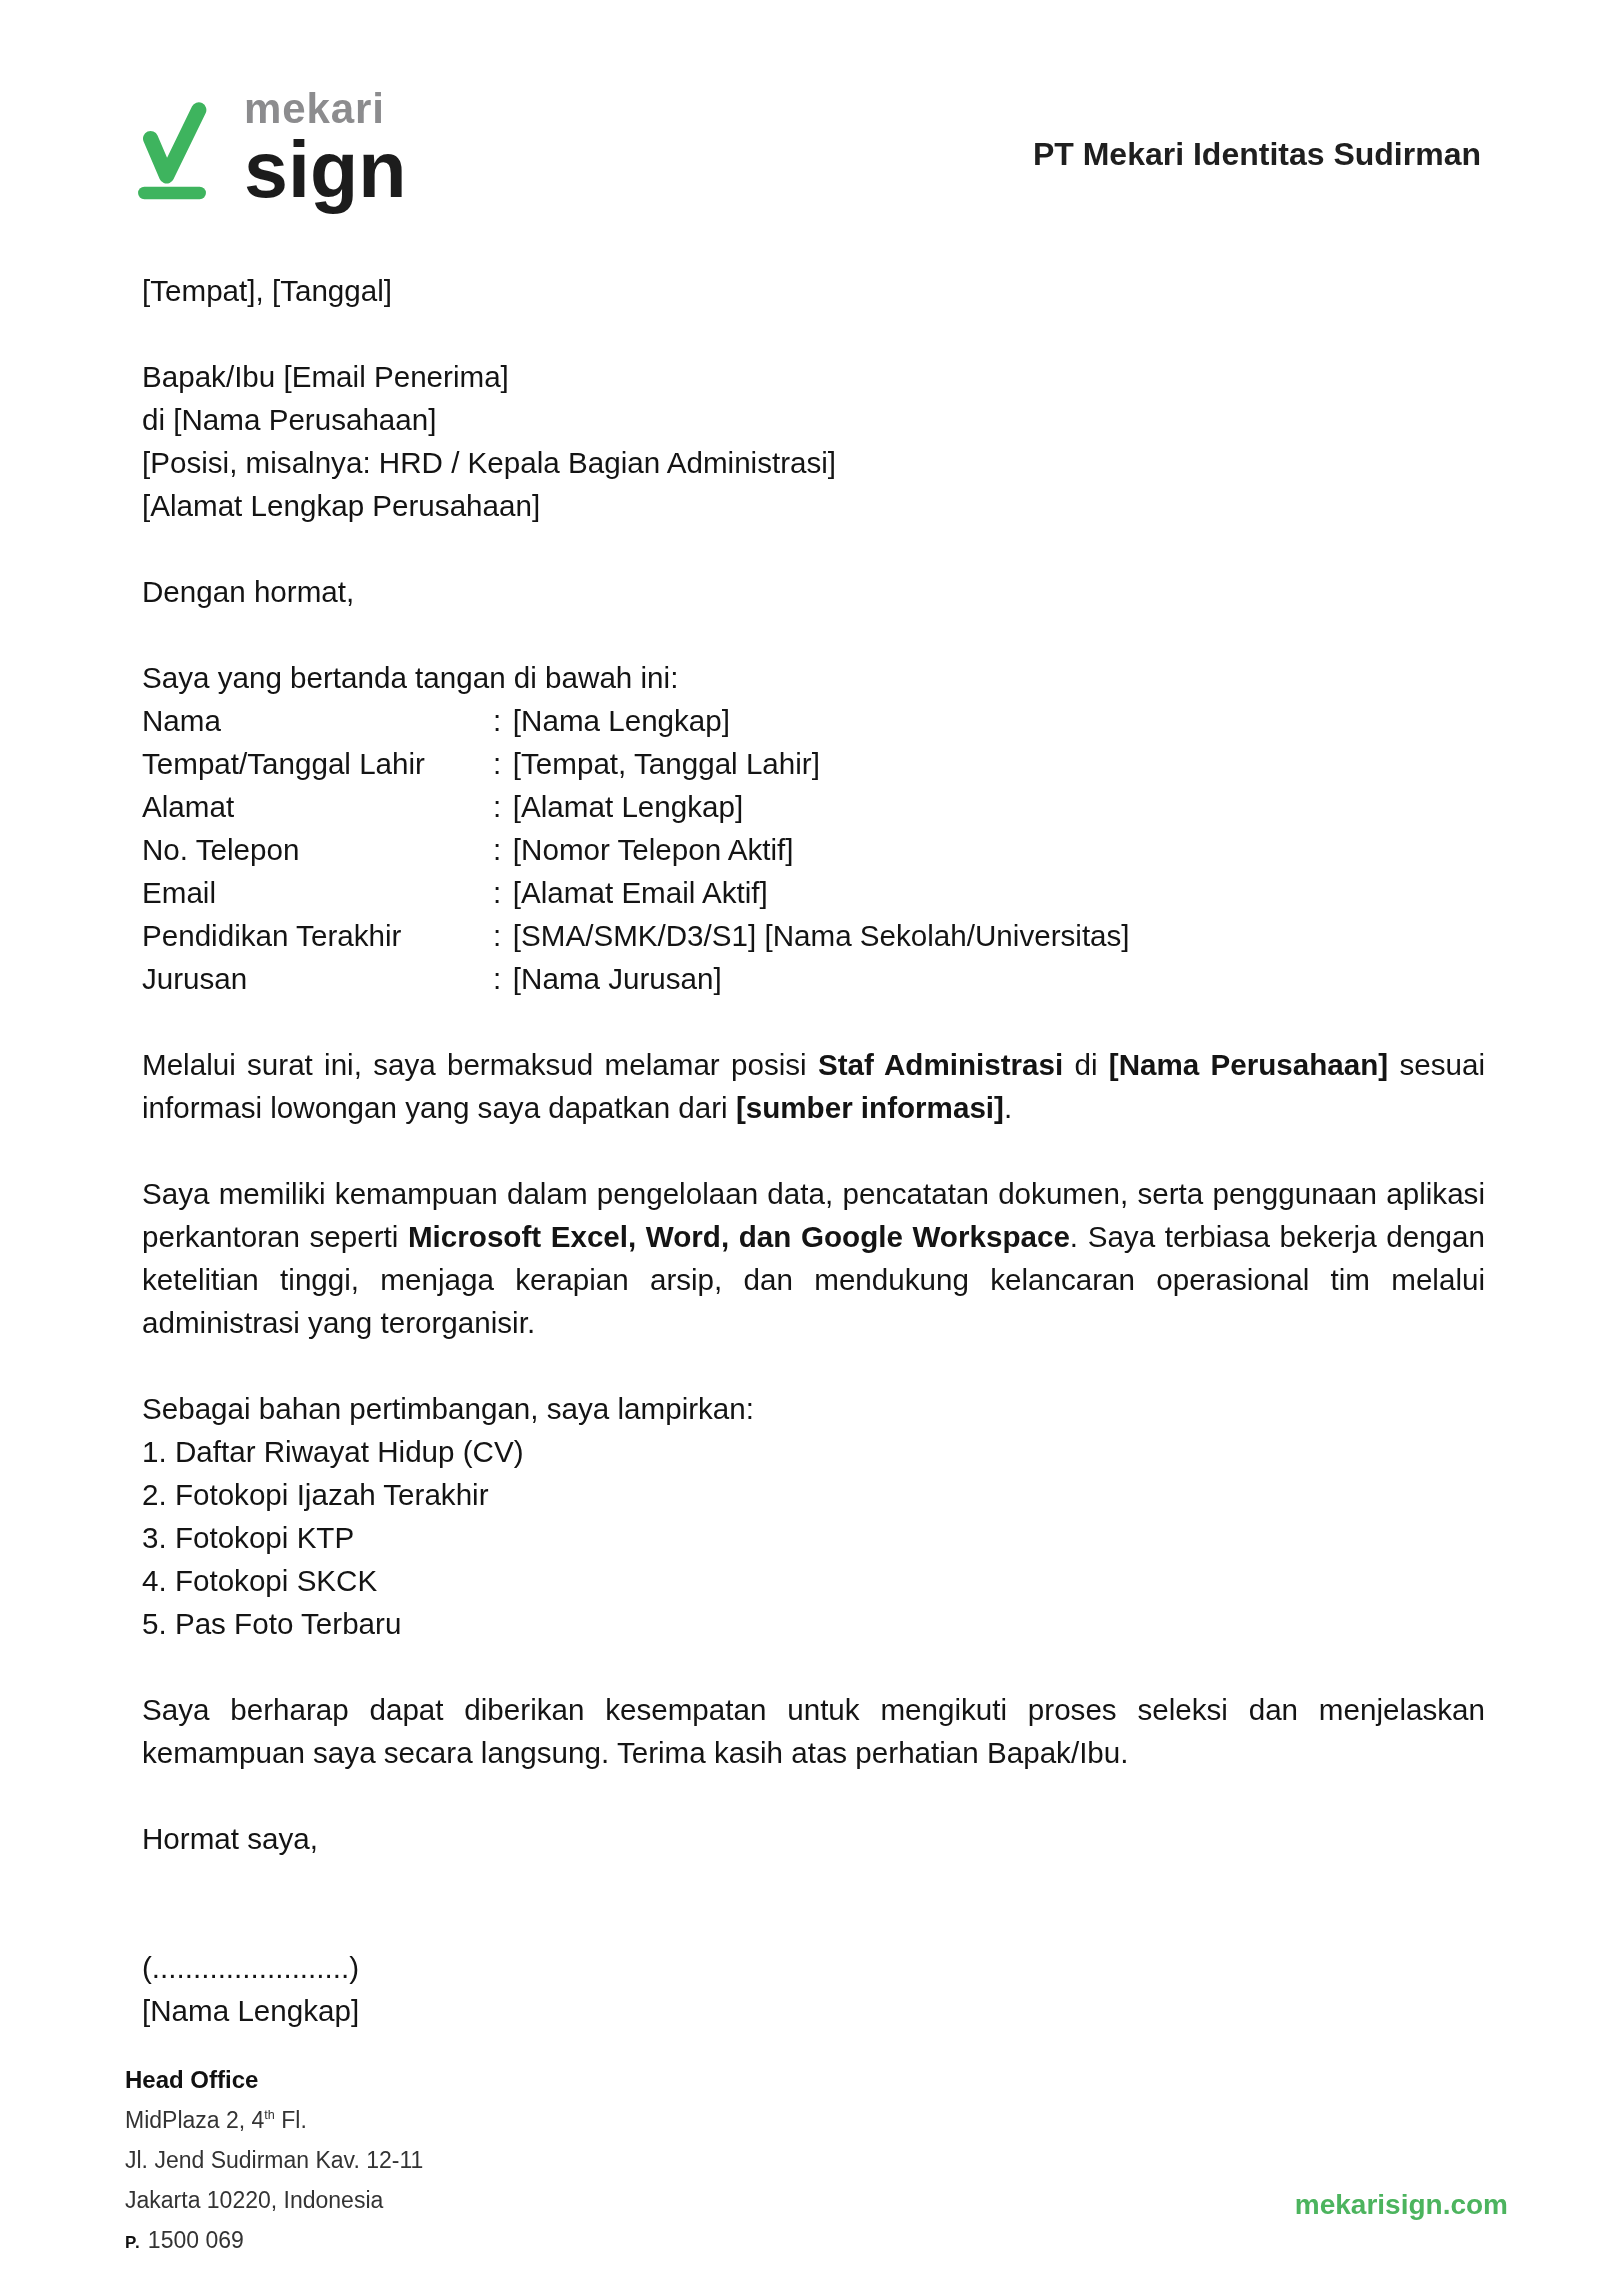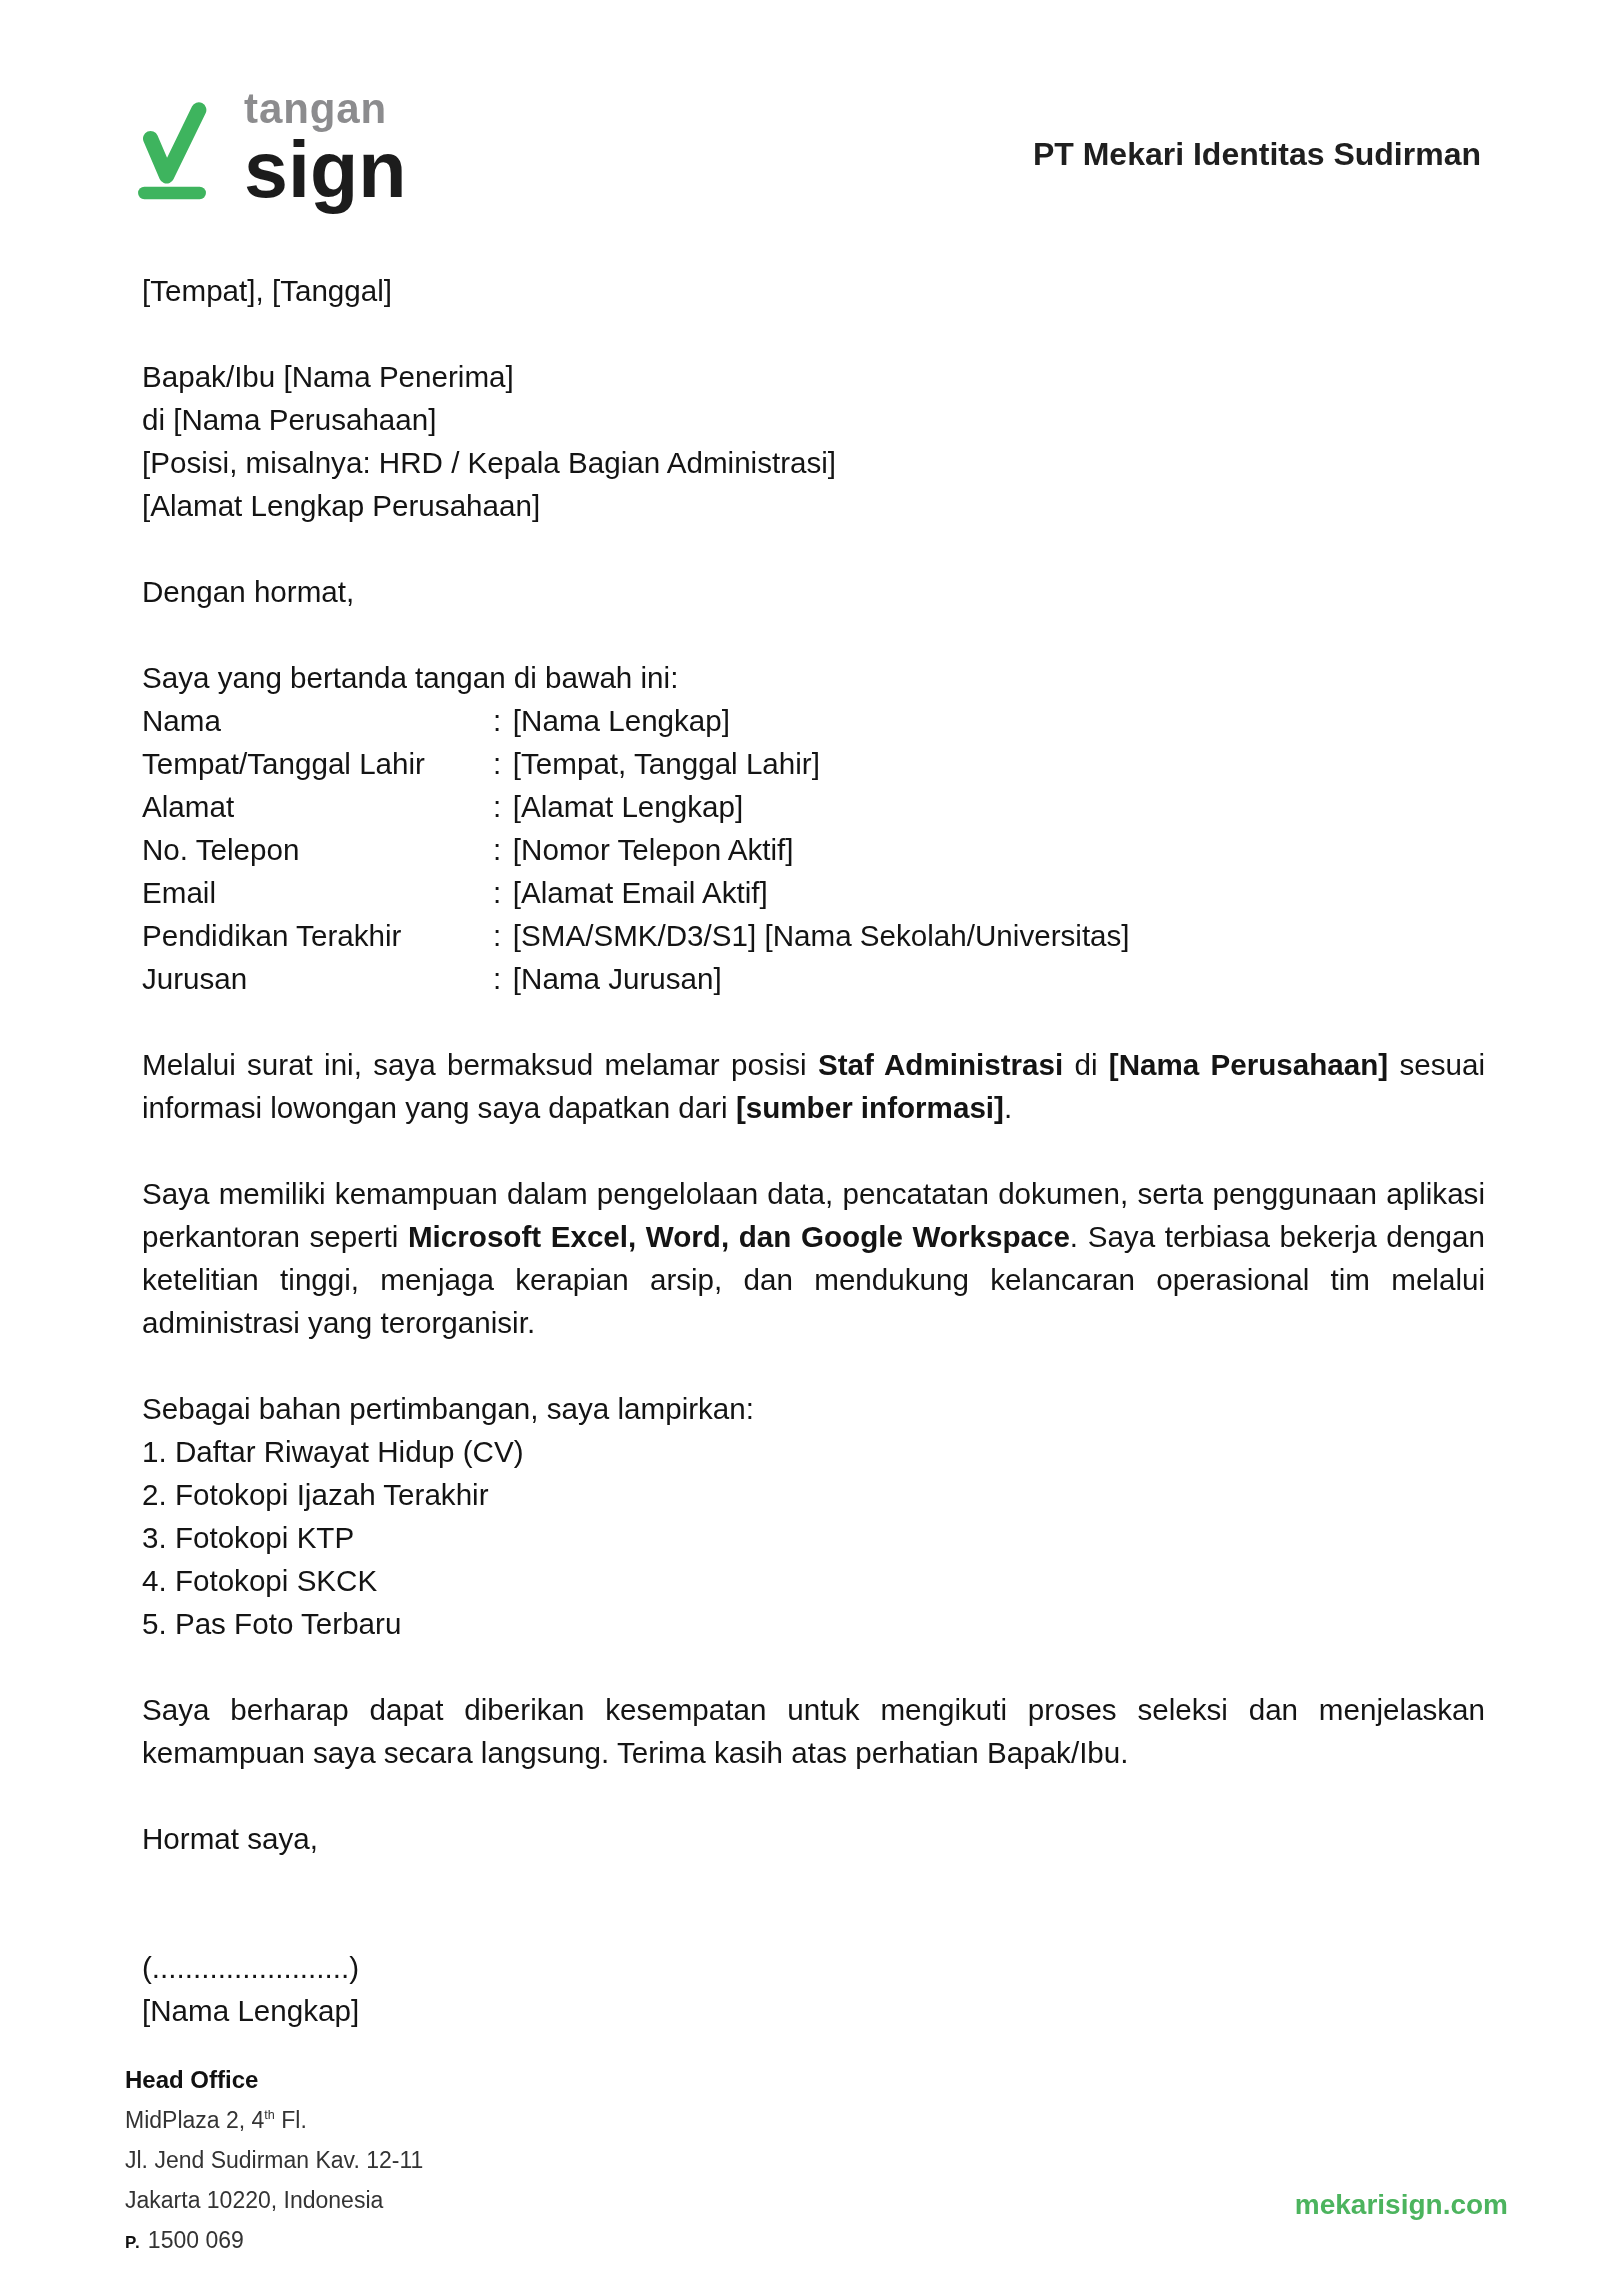--- a/index.html
+++ b/index.html
@@ -63,33 +63,33 @@
 </style>
 </head>
 <body>
 
 <div class="logo">
   <svg class="logo-mark" viewBox="0 0 80 112" xmlns="http://www.w3.org/2000/svg">
     <path d="M 16 42 L 34 84 L 70 10" fill="none" stroke="#3EB45E" stroke-width="17" stroke-linecap="round" stroke-linejoin="round"></path>
     <rect x="2" y="96" width="76" height="14" rx="7" fill="#3EB45E"></rect>
   </svg>
   <div class="logo-words">
-    <span class="logo-word-top">tangan</span>
+    <span class="logo-word-top">mekari</span>
     <span class="logo-word-bottom">sign</span>
   </div>
 </div>
 
 <div class="company-name">PT Mekari Identitas Sudirman</div>
 
 <div class="letter">
 
   <p class="block">[Tempat], [Tanggal]</p>
 
   <div class="block">
-    <div>Bapak/Ibu [Nama Penerima]</div>
+    <div>Bapak/Ibu [Email Penerima]</div>
     <div>di [Nama Perusahaan]</div>
     <div>[Posisi, misalnya: HRD / Kepala Bagian Administrasi]</div>
     <div>[Alamat Lengkap Perusahaan]</div>
   </div>
 
   <p class="block">Dengan hormat,</p>
 
   <div class="block">
     <div>Saya yang bertanda tangan di bawah ini:</div>
 

